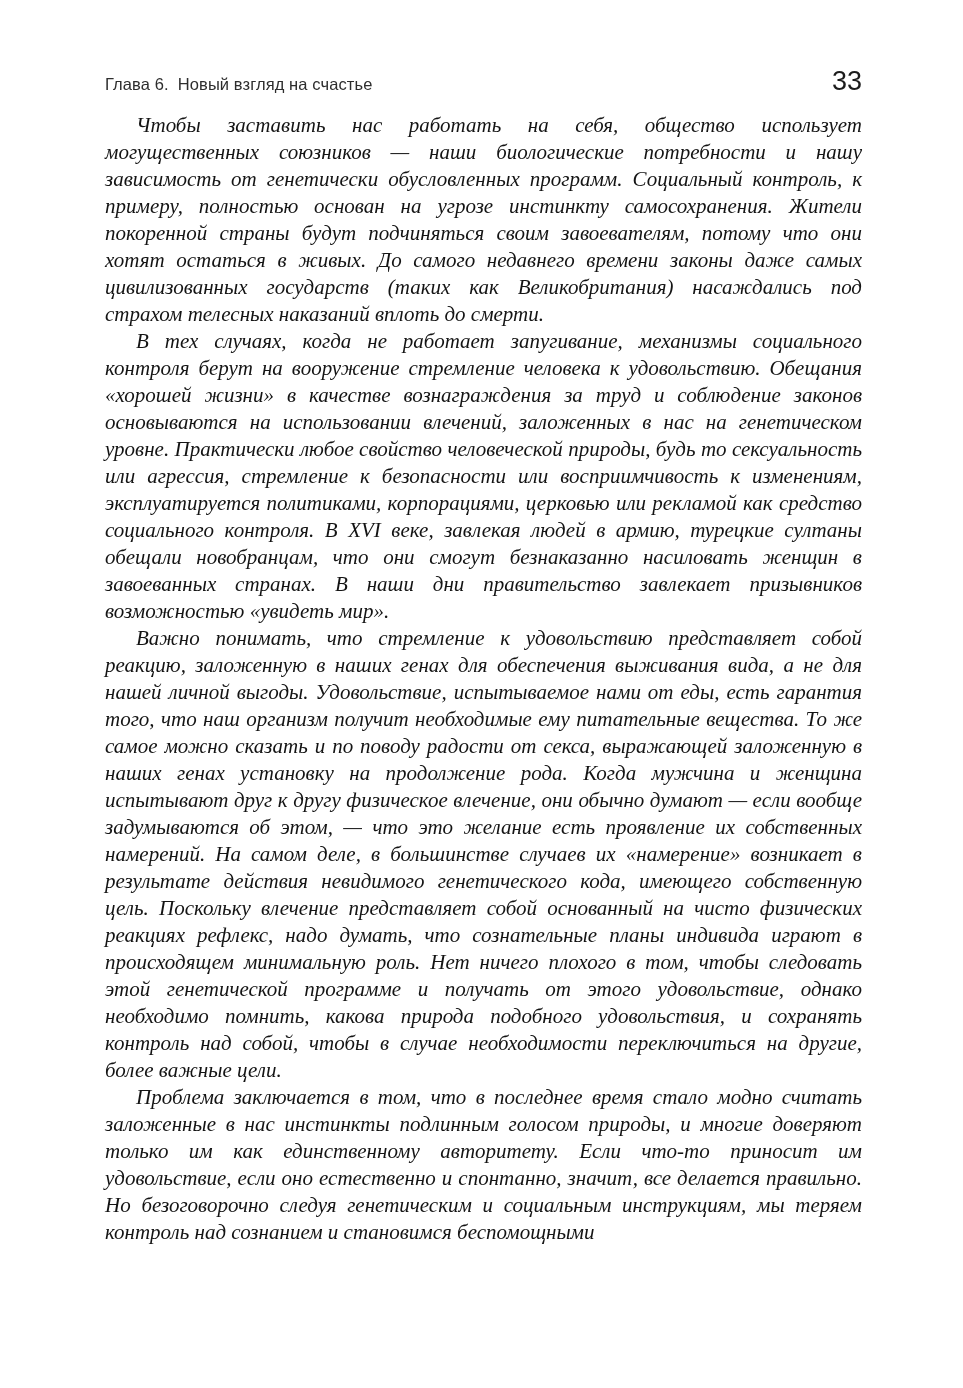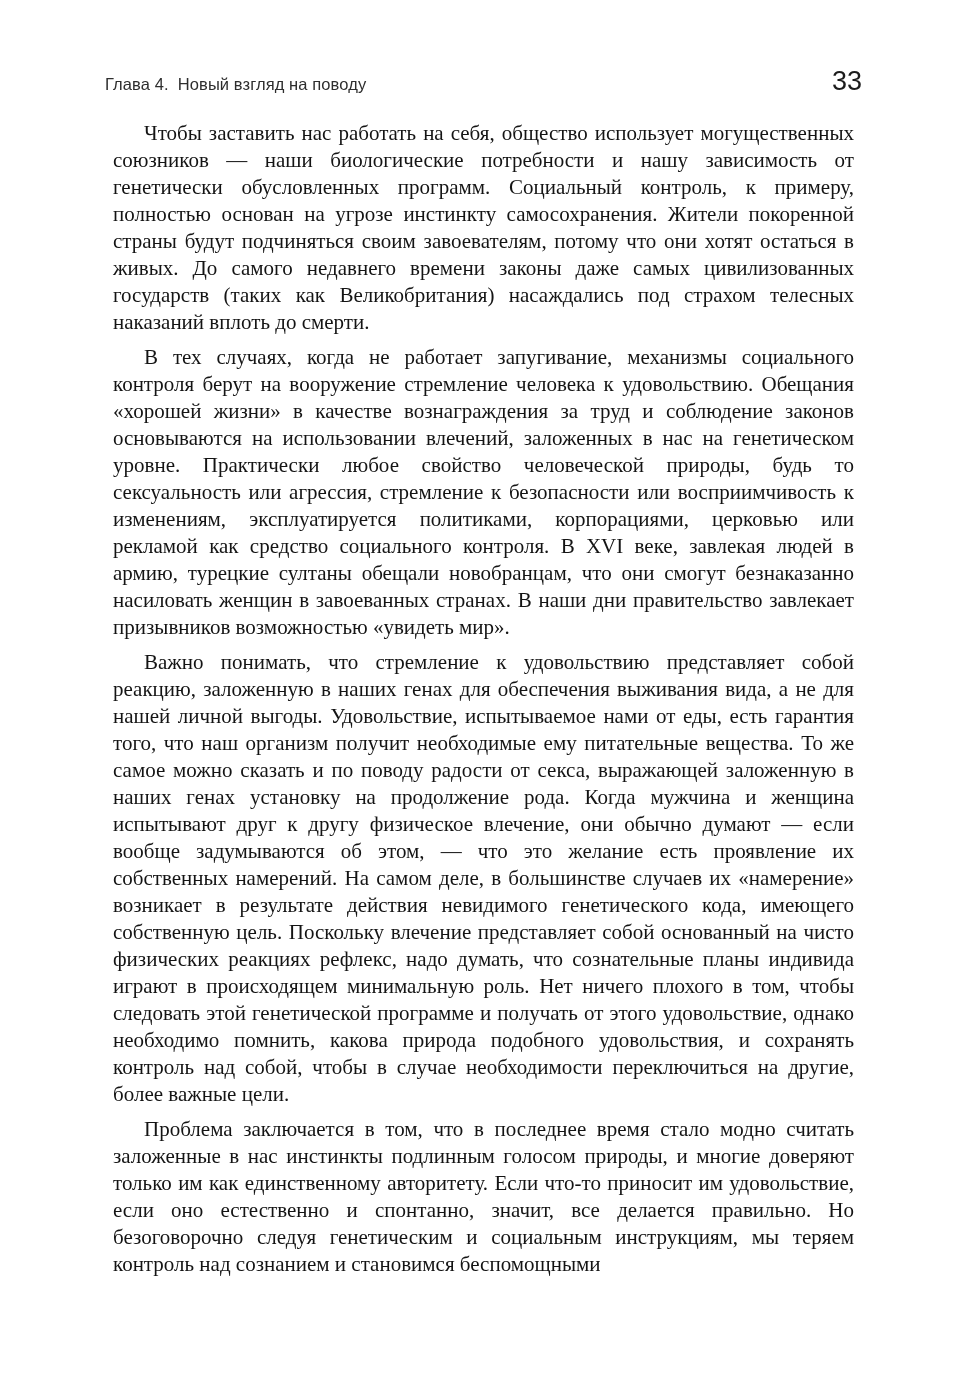--- a/index.html
+++ b/index.html
@@ -43,33 +43,34 @@
     width: 757px;
     font-family: "Liberation Serif", "DejaVu Serif", serif;
     font-size: 21px;
     line-height: 27px;
     color: #141414;
     text-align: justify;
     hyphens: auto;
     -webkit-hyphens: auto;
   }
   .para {
-    margin: 8px;
+    margin: 0;
     padding: 0;
     text-indent: 31px;
+    font-style: italic;
   }
 </style>
 </head>
 <body>
 
 <div class="page">
 
   <div class="running-head">
     <div class="rh-left">
-      <span class="chapter-label">Глава 4.</span><span>Новый взгляд на поводу</span>
+      <span class="chapter-label">Глава 6.</span><span>Новый взгляд на счастье</span>
     </div>
     <span class="page-number">33</span>
   </div>
 
   <div class="body-text">
     <p class="para">Чтобы заставить нас работать на себя, общество использует могущественных союзников — наши биологические потребности и нашу зависимость от генетически обусловленных программ. Социальный контроль, к примеру, полностью основан на угрозе инстинкту самосохранения. Жители покоренной страны будут подчиняться своим завоевателям, потому что они хотят остаться в живых. До самого недавнего времени законы даже самых цивилизованных государств (таких как Великобритания) насаждались под страхом телесных наказаний вплоть до смерти.</p>
     <p class="para">В тех случаях, когда не работает запугивание, механизмы социального контроля берут на вооружение стремление человека к удовольствию. Обещания «хорошей жизни» в качестве вознаграждения за труд и соблюдение законов основываются на использовании влечений, заложенных в нас на генетическом уровне. Практически любое свойство человеческой природы, будь то сексуальность или агрессия, стремление к безопасности или восприимчивость к изменениям, эксплуатируется политиками, корпорациями, церковью или рекламой как средство социального контроля. В XVI веке, завлекая людей в армию, турецкие султаны обещали новобранцам, что они смогут безнаказанно насиловать женщин в завоеванных странах. В наши дни правительство завлекает призывников возможностью «увидеть мир».</p>
     <p class="para">Важно понимать, что стремление к удовольствию представляет собой реакцию, заложенную в наших генах для обеспечения выживания вида, а не для нашей личной выгоды. Удовольствие, испытываемое нами от еды, есть гарантия того, что наш организм получит необходимые ему питательные вещества. То же самое можно сказать и по поводу радости от секса, выражающей заложенную в наших генах установку на продолжение рода. Когда мужчина и женщина испытывают друг к другу физическое влечение, они обычно думают — если вообще задумываются об этом, — что это желание есть проявление их собственных намерений. На самом деле, в большинстве случаев их «намерение» возникает в результате действия невидимого генетического кода, имеющего собственную цель. Поскольку влечение представляет собой основанный на чисто физических реакциях рефлекс, надо думать, что сознательные планы индивида играют в происходящем минимальную роль. Нет ничего плохого в том, чтобы следовать этой генетической программе и получать от этого удовольствие, однако необходимо помнить, какова природа подобного удовольствия, и сохранять контроль над собой, чтобы в случае необходимости переключиться на другие, более важные цели.</p>
     <p class="para">Проблема заключается в том, что в последнее время стало модно считать заложенные в нас инстинкты подлинным голосом природы, и многие доверяют только им как единственному авторитету. Если что-то приносит им удовольствие, если оно естественно и спонтанно, значит, все делается правильно. Но безоговорочно следуя генетическим и социальным инструкциям, мы теряем контроль над сознанием и становимся беспомощными</p>
   </div>

